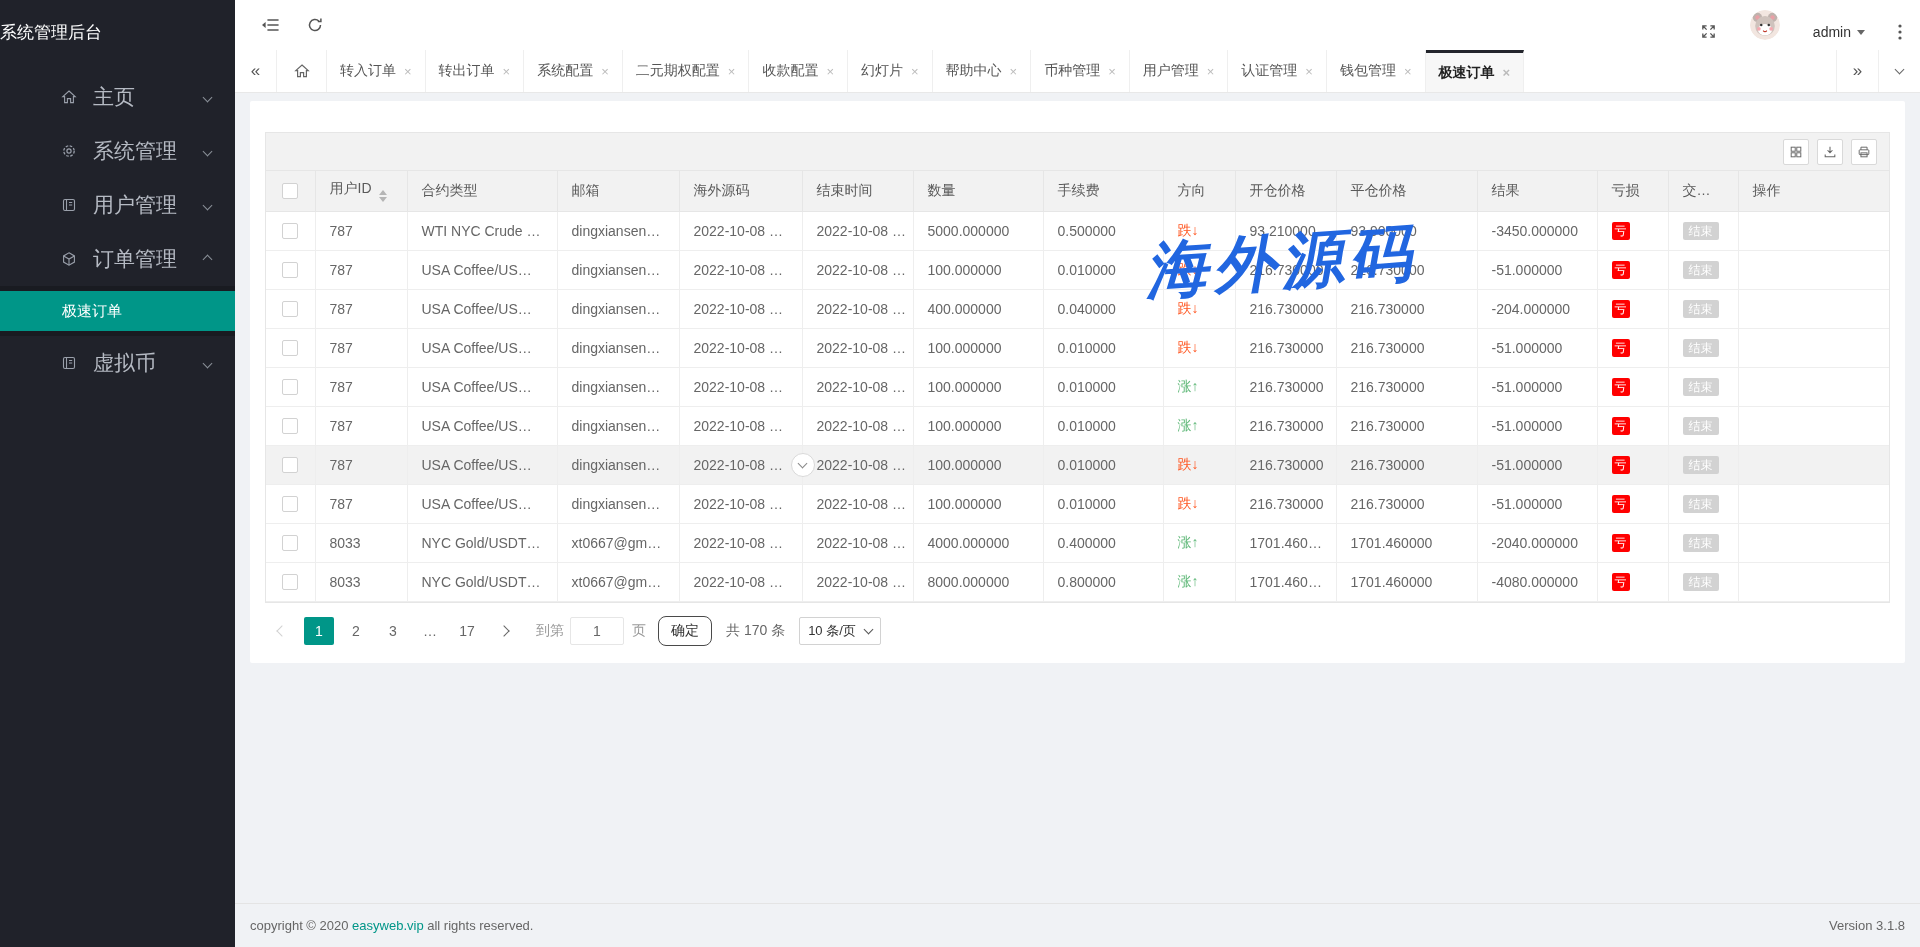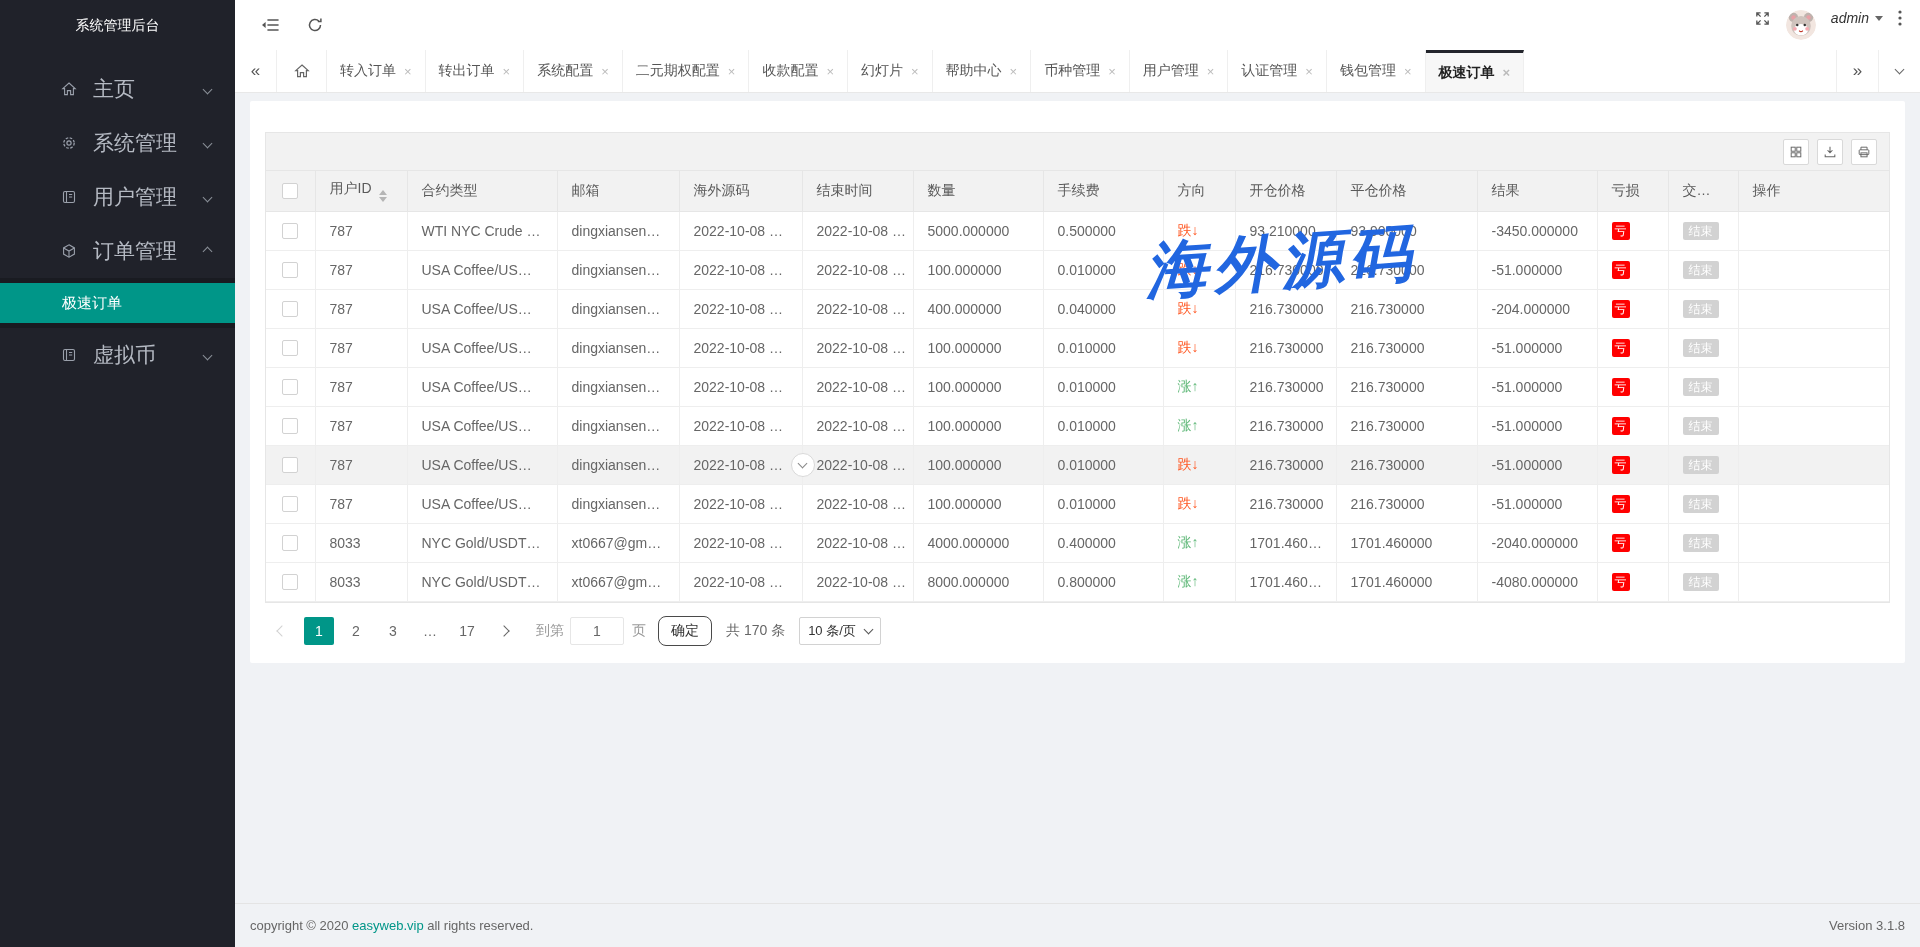--- a/index.html
+++ b/index.html
@@ -2,40 +2,40 @@
 <html><head>
 <meta charset="utf-8">
 <title>系统管理后台</title>
 <style>
   * { margin:0; padding:0; box-sizing:border-box; }
   html,body { width:1920px; height:947px; overflow:hidden;
     font-family:"Liberation Sans","DejaVu Sans",sans-serif; background:#f0f2f5; }
 
   
   .sidebar { position:absolute; left:0; top:0; width:235px; height:947px; background:#20222a; z-index:20; }
-  .sidebar-title { height:50px; line-height:50px; text-align:center; color:#ffffff; font-size:14px; }
+  .sidebar-title { height:50px; line-height:50px; color:#ffffff; font-size:17px;margin-top:8px; }
   .side-menu { padding-top:12px; }
   .side-item { height:54px; display:flex; align-items:center; padding:0 24px; color:#b5bac3; font-size:21px; cursor:pointer;margin-left:37px; }
   .side-icon { width:18px; margin-right:14px; display:inline-flex; color:#9aa0ab; }
   .side-label { flex:1; }
   .chev { width:7px; height:7px; border-right:1.5px solid #8a9098; border-bottom:1.5px solid #8a9098; display:inline-block; }
   .chev.down { transform:rotate(45deg); }
   .chev.up { transform:rotate(-135deg); }
   .side-sub { background:#191b21; padding:5px 0; }
   .side-sub-item { height:40px; line-height:40px; padding-left:62px; color:#b5bac3; font-size:15px; cursor:pointer; }
   .side-sub-item.active { background:#009688; color:#fff; }
 
   
   .main { margin-left:235px; height:947px; display:flex; flex-direction:column; background:#f0f2f5; position:relative; }
 
   
   .topbar { height:50px; background:#fff; display:flex; align-items:center; justify-content:space-between; padding:0 18px 0 26px; }
   .topbar-left { display:flex; align-items:center; gap:28px; }
   .icon-btn { display:inline-flex; align-items:center; justify-content:center; cursor:pointer; color:#555; }
-  .topbar-right { display:flex; align-items:flex-start; gap:15px;font-style:italic; }
+  .topbar-right { display:flex; align-items:flex-end; gap:33px; }
   .avatar { width:30px; height:30px; border-radius:50%; overflow:hidden; display:inline-flex; }
   .admin-name { font-size:14px; color:#333; display:flex; align-items:center; gap:6px; cursor:pointer; }
   .caret-down { width:0; height:0; border-left:4px solid transparent; border-right:4px solid transparent; border-top:5px solid #666; }
 
   
   .tabbar { height:43px; background:#fff; border-bottom:1px solid #e8e8e8; display:flex; align-items:stretch; }
   .tab-nav-btn { width:42px; display:flex; align-items:center; justify-content:center; color:#555; font-size:17px; cursor:pointer; border-right:1px solid #efefef; }
   .tab-nav-btn.right { border-right:none; border-left:1px solid #efefef; }
   .tab-home { width:50px; display:flex; align-items:center; justify-content:center; color:#666; border-right:1px solid #efefef; cursor:pointer; }
   .tab { display:flex; align-items:center; padding:0 13px; border-right:1px solid #efefef; font-size:14px; color:#555; cursor:pointer; white-space:nowrap; }

